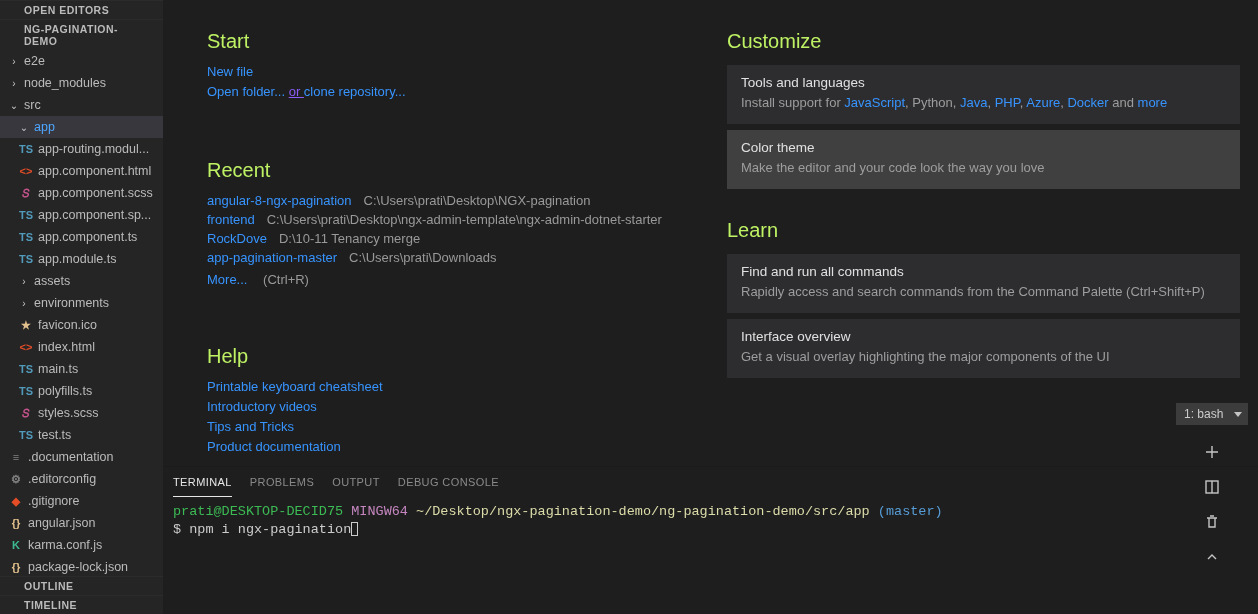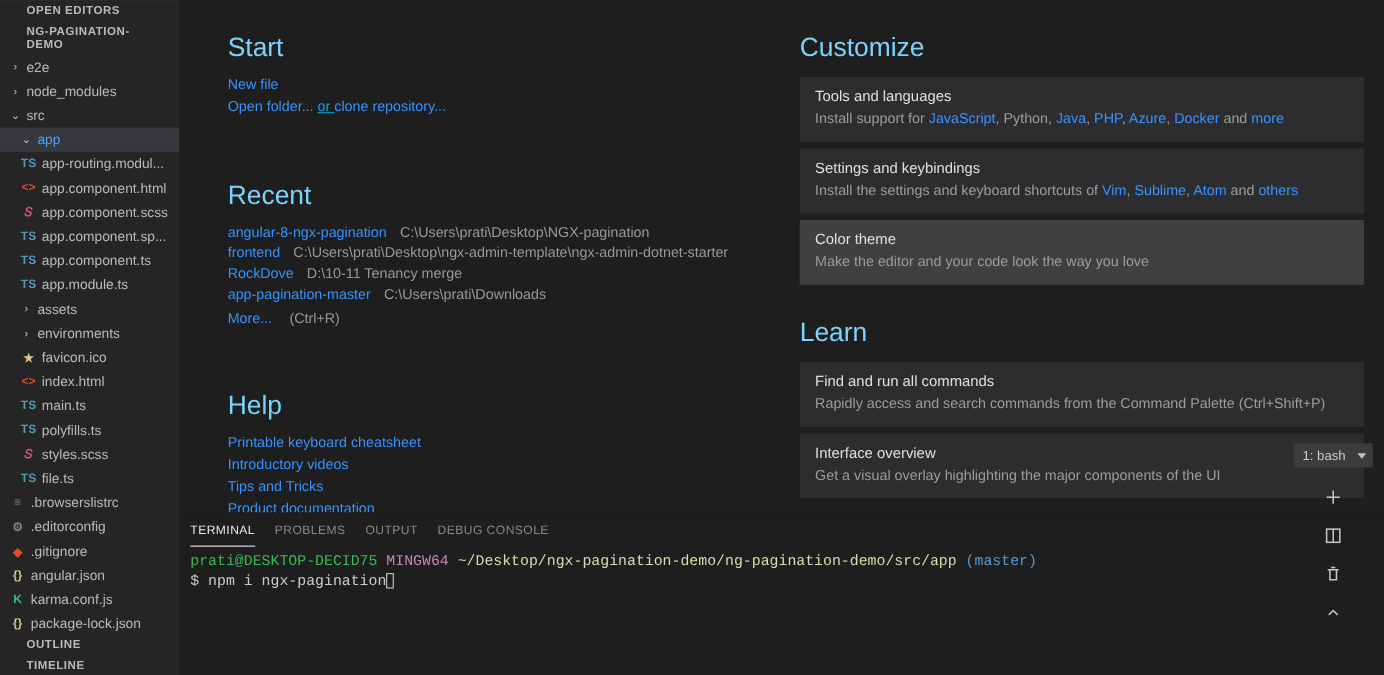--- a/index.html
+++ b/index.html
@@ -6,21 +6,21 @@
   body {
     font-family: "Segoe UI", Tahoma, sans-serif;
     font-size: 13px;
     background: #1e1e1e;
     color: #cccccc;
     width: 1258px;
     height: 614px;
     overflow: hidden;
   }
   a.link { color: #3794ff; text-decoration: none; cursor: pointer; }
-  .muted { color: #0ea5e9; text-decoration: underline; }
+  .muted { color: #8b5cf6; text-decoration: underline; }
 
   .app {
     display: flex;
     width: 100%;
     height: 100%;
   }
 
   
   .sidebar {
     width: 163px;
@@ -83,21 +83,21 @@
     flex: 1;
     display: flex;
     padding: 8px 0 0 44px;
     gap: 40px;
     overflow: hidden;
     min-height: 0;
   }
   .left-col  { width: 480px; flex-shrink:0; }
   .right-col { flex: 1; padding-right: 18px; }
 
-  h2 { font-size: 24px; font-weight: 300; color: #7dd3fc; margin-top: 22px; margin-bottom: 10px; }
+  h2 { font-size: 20px; font-weight: 300; color: #bef264; margin-top: 22px; margin-bottom: 10px; }
   .right-col h2 { margin-top: 22px; }
 
   .start-links div, .help-links div { margin: 2px 0; line-height: 18px; }
 
   .recent-item { line-height: 18px; margin: 0 0 1px 0; white-space: nowrap; overflow:hidden; text-overflow:ellipsis; }
   .recent-item .recent-path { color:#999999; margin-left: 12px; }
 
   .card {
     background: #2d2d30;
     padding: 10px 14px 12px 14px;
@@ -232,25 +232,25 @@
       <div class="tree-item" style="padding-left:18px">
         <span class="file-icon ic-ts">TS</span>
         <span class="file-label">polyfills.ts</span>
       </div>
       <div class="tree-item" style="padding-left:18px">
         <span class="file-icon ic-scss">𝑆</span>
         <span class="file-label">styles.scss</span>
       </div>
       <div class="tree-item" style="padding-left:18px">
         <span class="file-icon ic-ts">TS</span>
-        <span class="file-label">file.ts</span>
+        <span class="file-label">test.ts</span>
       </div>
       <div class="tree-item" style="padding-left:8px">
         <span class="file-icon ic-cfg">≡</span>
-        <span class="file-label">.browserslistrc</span>
+        <span class="file-label">.documentation</span>
       </div>
       <div class="tree-item" style="padding-left:8px">
         <span class="file-icon ic-cfg">⚙</span>
         <span class="file-label">.editorconfig</span>
       </div>
       <div class="tree-item" style="padding-left:8px">
         <span class="file-icon ic-git">◆</span>
         <span class="file-label">.gitignore</span>
       </div>
       <div class="tree-item" style="padding-left:8px">
@@ -311,26 +311,20 @@
       <div class="right-col">
         <h2>Customize</h2>
 
         <div class="card" style="margin-top:12px">
           <div class="card-title">Tools and languages</div>
           <div class="card-body">
             <span>Install support for </span><a class="link">JavaScript</a><span>, Python, </span><a class="link">Java</a><span>, </span><a class="link">PHP</a><span>, </span><a class="link">Azure</a><span>, </span><a class="link">Docker</a><span> and </span><a class="link">more</a>
           </div>
         </div>
 
-        <div class="card">
-          <div class="card-title">Settings and keybindings</div>
-          <div class="card-body">
-            <span>Install the settings and keyboard shortcuts of </span><a class="link">Vim</a><span>, </span><a class="link">Sublime</a><span>, </span><a class="link">Atom</a><span> and </span><a class="link">others</a>
-          </div>
-        </div>
 
         <div class="card hover">
           <div class="card-title">Color theme</div>
           <div class="card-body">Make the editor and your code look the way you love</div>
         </div>
 
         <h2 style="margin-top:30px">Learn</h2>
 
         <div class="card" style="margin-top:12px">
           <div class="card-title">Find and run all commands</div>

